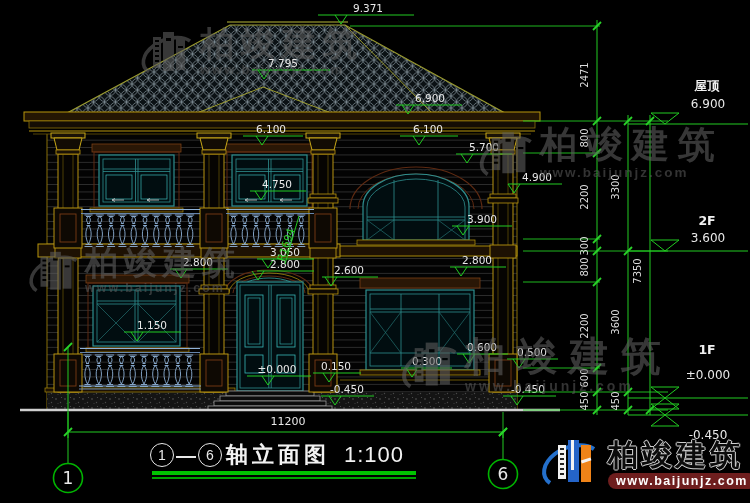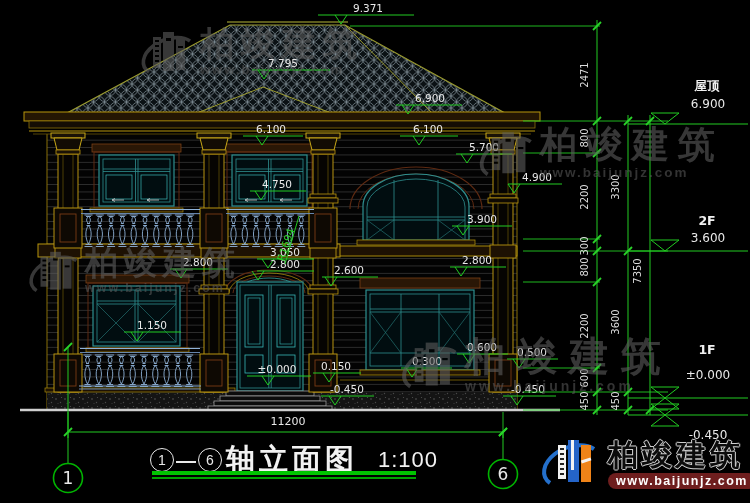--- a/index.html
+++ b/index.html
@@ -13,22 +13,22 @@
   .lvlval{fill:#e8e8e8;font-size:12px;}
   .wtxt{fill:#e8e8e8;font-size:11px;}
   
   .wm{position:absolute;opacity:.58;pointer-events:none;}
   .wm .nm{color:#5f5f5f;font-weight:bold;white-space:nowrap;line-height:1;}
   .wm .url{color:#585858;font-weight:bold;white-space:nowrap;line-height:1;margin-top:3px;}
   #title-row{position:absolute;left:150px;top:440px;display:flex;align-items:center;color:#f2f2f2;}
   .circ{display:inline-flex;align-items:center;justify-content:center;width:22px;height:22px;
         border:1.6px solid #e8e8e8;border-radius:50%;font-size:14px;color:#e8e8e8;}
   .tdash{font-size:20px;font-weight:bold;margin:0 2px;color:#e8e8e8;}
-  .tname{font-size:29px;font-weight:bold;letter-spacing:4px;margin-left:4px;}
-  .tscale{font-size:22px;margin-left:20px;letter-spacing:1px;}
+  .tname{font-size:22px;font-weight:bold;letter-spacing:4px;margin-left:4px;}
+  .tscale{font-size:22px;margin-left:14px;letter-spacing:1px;}
   #title-bar1{position:absolute;left:152px;top:471px;width:264px;height:4px;background:#00c400;}
   #title-bar2{position:absolute;left:152px;top:477px;width:264px;height:1.5px;background:#00a400;}
   #brand-logo{position:absolute;left:538px;top:431px;display:flex;align-items:center;}
   #brand-logo .txt{margin-left:6px;}
   #brand-name{font-size:30px;font-weight:900;letter-spacing:4px;color:#0c0c0c;line-height:1;
               text-shadow:-1px 0 #cfcfcf,1px 0 #cfcfcf,0 -1px #cfcfcf,0 1px #cfcfcf;}
   #brand-url{margin-top:3px;background:#6e1e1e;border-radius:8px;color:#fff;font-weight:bold;
              font-size:12.5px;letter-spacing:1.5px;padding:1px 8px;text-align:center;}
 </style>
 </head>

